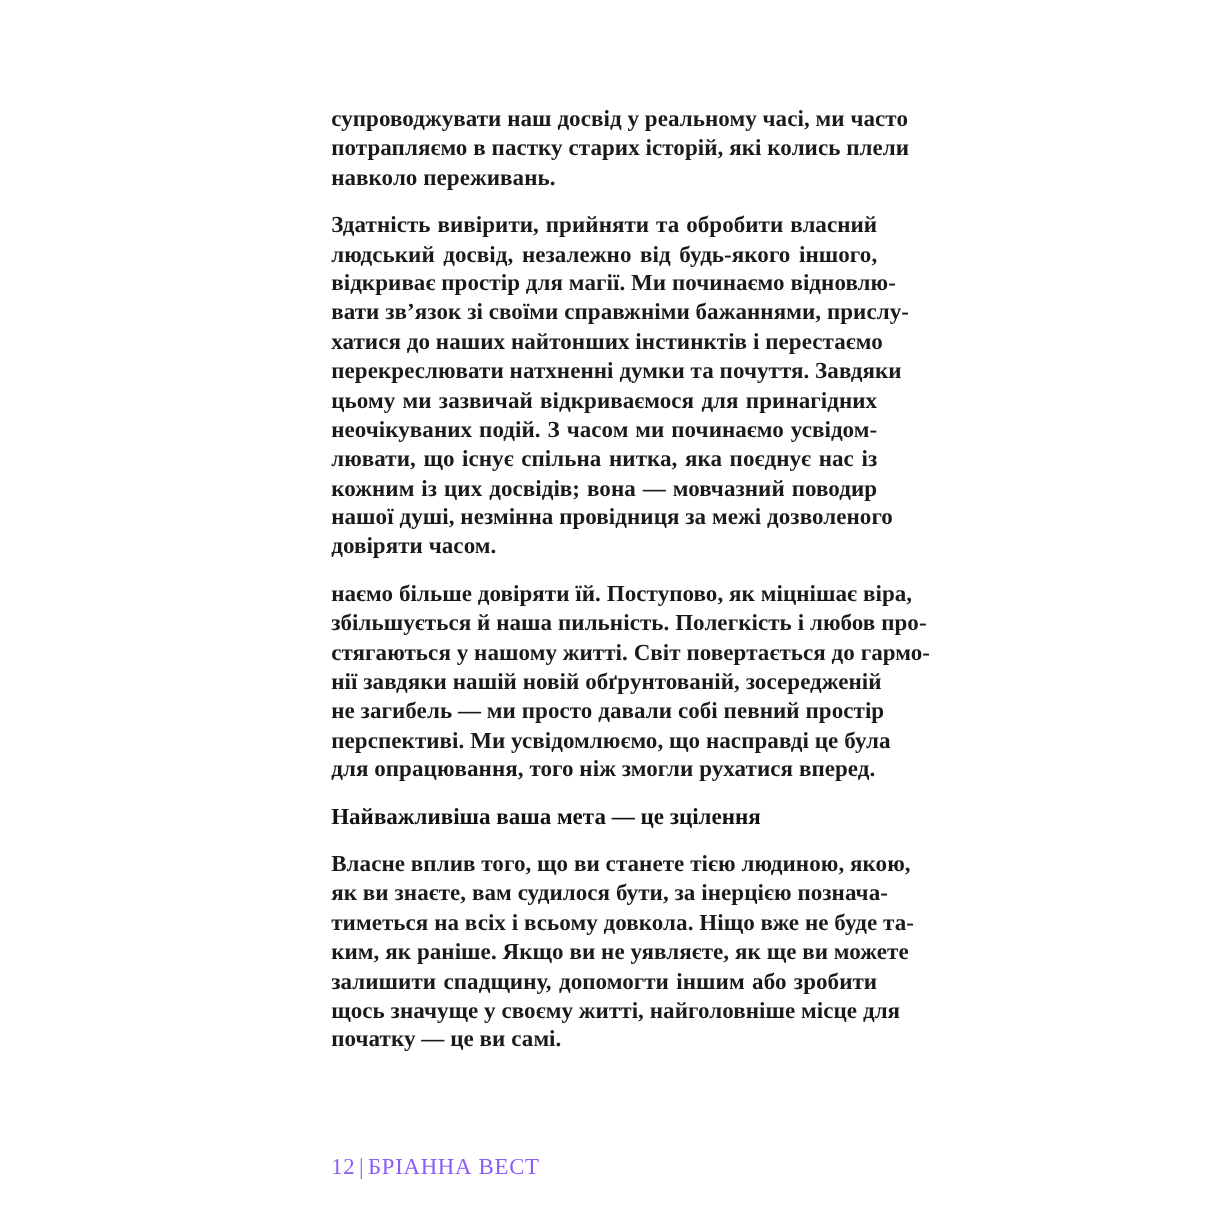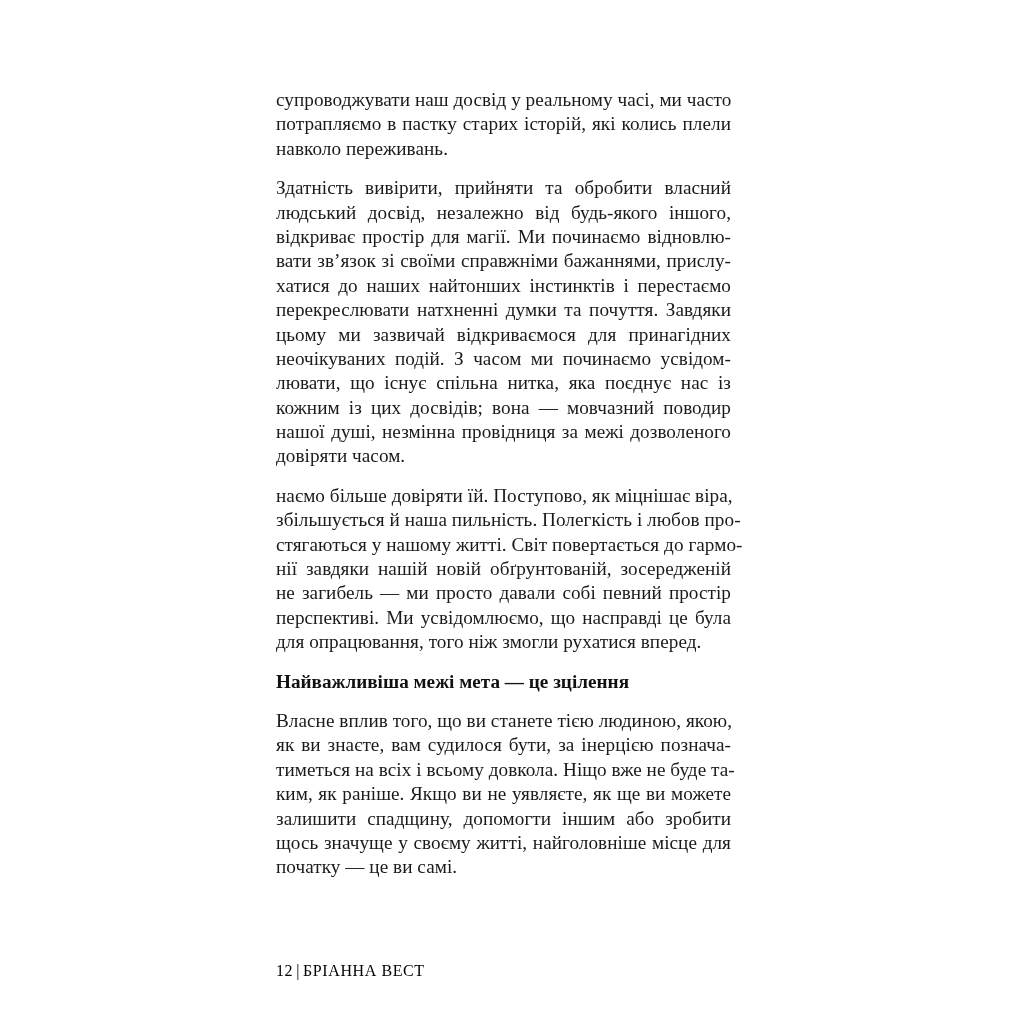--- a/index.html
+++ b/index.html
@@ -16,20 +16,21 @@
       color: #1a1a1a;
     }
     .page {
       position: absolute;
       left: 276px;
       top: 88px;
       width: 471px;
     }
     .para {
       margin: 0 16px 15px 0;
+      font-weight: bold;
     }
     .line {
       display: block;
       font-family: "Liberation Serif", "DejaVu Serif", serif;
       font-size: 19.2px;
       line-height: 24.4px;
       height: 24.4px;
       white-space: nowrap;
       text-align: justify;
       text-align-last: justify;
@@ -45,23 +46,23 @@
       font-size: 19.2px;
       line-height: 24.4px;
       margin: 0 0 15px 0;
       color: #111111;
     }
     .footer {
       position: absolute;
       left: 276px;
       top: 962px;
       font-family: "Liberation Serif", "DejaVu Serif", serif;
-      font-size: 16px;
+      font-size: 19px;
       letter-spacing: 0.6px;
-      color: #000000;
+      color: #8b5cf6;
     }
     .footer .sep {
       margin: 0 3px;
     }
   </style>
 </head>
 <body>
 
 <div class="page">
 
@@ -89,21 +90,21 @@
   <div class="para">
     <span class="line">наємо більше довіряти їй. Поступово, як міцнішає віра,</span>
     <span class="line">збільшується й наша пильність. Полегкість і любов про-</span>
     <span class="line">стягаються у нашому житті. Світ повертається до гармо-</span>
     <span class="line">нії завдяки нашій новій обґрунтованій, зосередженій</span>
     <span class="line">не загибель — ми просто давали собі певний простір</span>
     <span class="line">перспективі. Ми усвідомлюємо, що насправді це була</span>
     <span class="line last">для опрацювання, того ніж змогли рухатися вперед.</span>
   </div>
 
-  <div class="heading">Найважливіша межі мета — це зцілення</div>
+  <div class="heading">Найважливіша ваша мета — це зцілення</div>
 
   <div class="para">
     <span class="line">Власне вплив того, що ви станете тією людиною, якою,</span>
     <span class="line">як ви знаєте, вам судилося бути, за інерцією познача-</span>
     <span class="line">тиметься на всіх і всьому довкола. Ніщо вже не буде та-</span>
     <span class="line">ким, як раніше. Якщо ви не уявляєте, як ще ви можете</span>
     <span class="line">залишити спадщину, допомогти іншим або зробити</span>
     <span class="line">щось значуще у своєму житті, найголовніше місце для</span>
     <span class="line last">початку — це ви самі.</span>
   </div>

